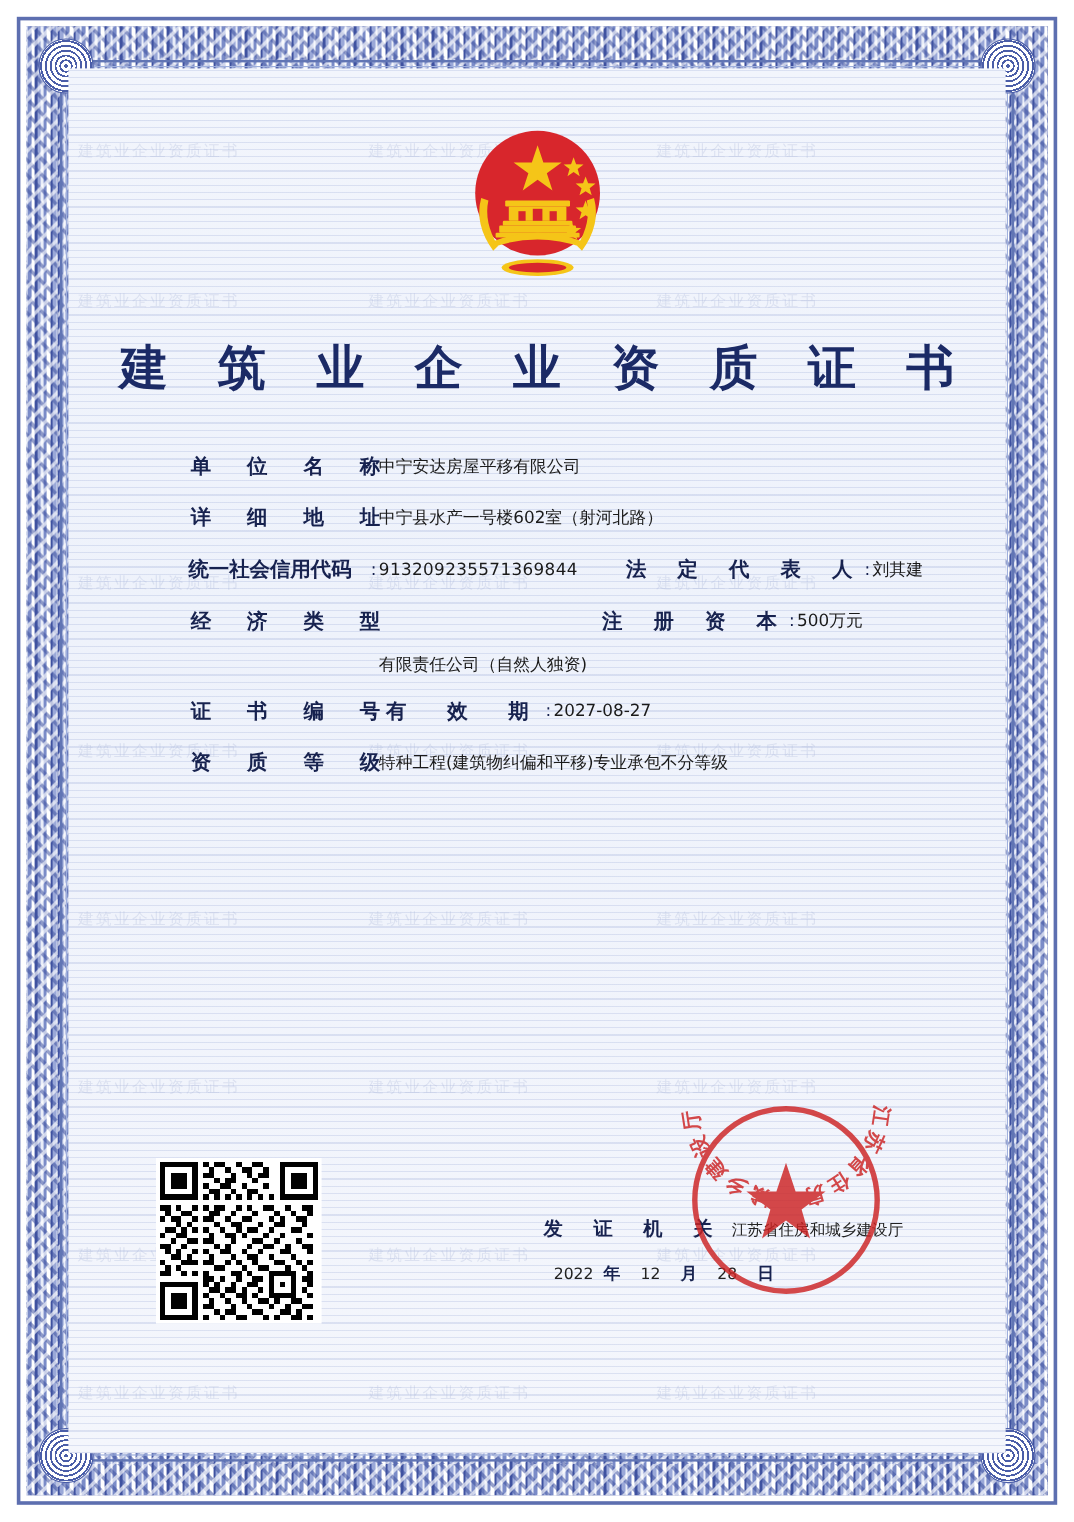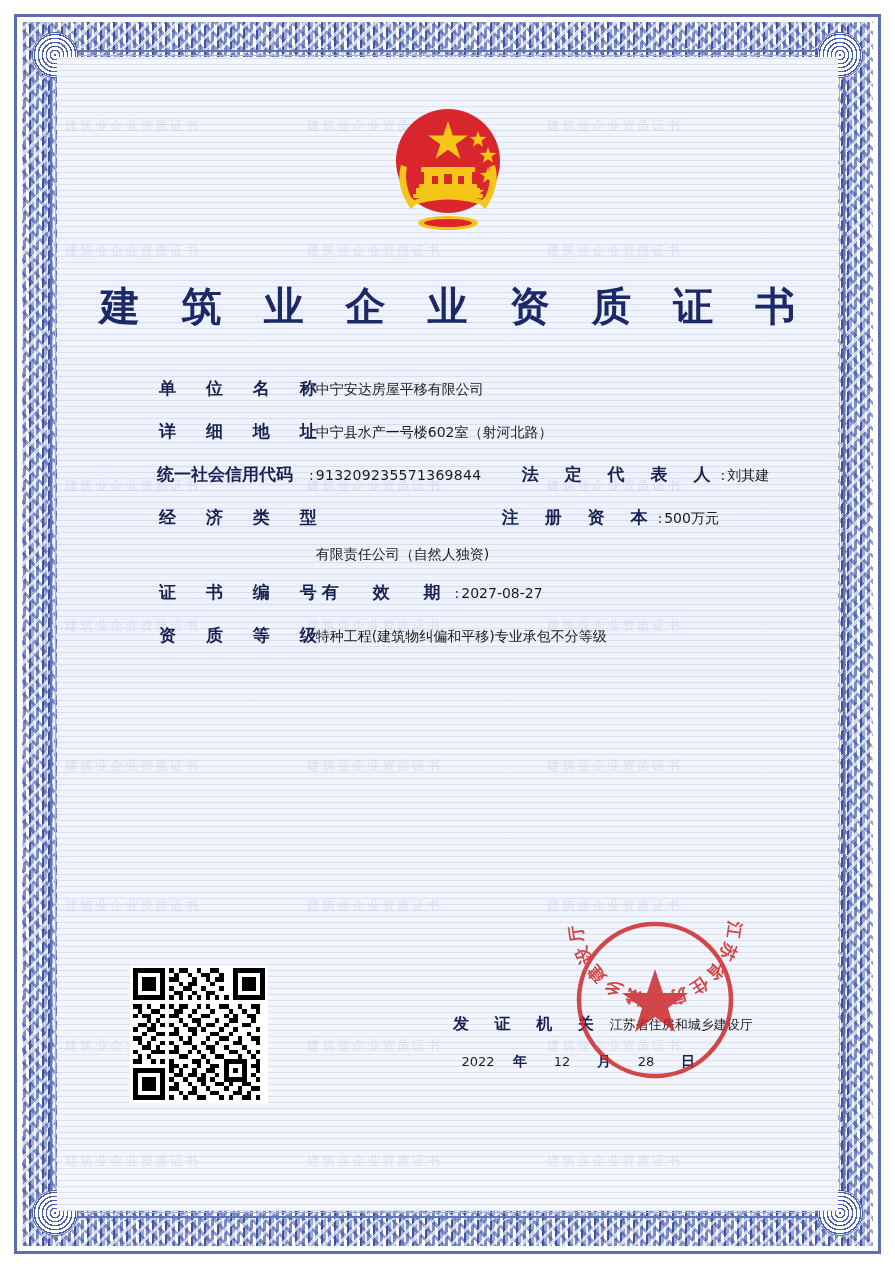--- a/index.html
+++ b/index.html
@@ -259,21 +259,21 @@
     font-weight: normal;
     color: #222;
     margin-left: 6px;
     white-space: nowrap;
   }
   .date-row {
     display: flex;
     align-items: baseline;
     font-size: 14px;
     color: #17224f;
-    gap: 18px;
+    gap: 8px;
     padding-left: 8px;
   }
   .date-row .dv { font-size: 13px; color: #222; min-width: 34px; text-align:center;}
   .date-row .dc { font-size: 14px; font-weight: bold; }
 
   
   .seal {
     position: absolute;
     right: 92px;
     bottom: 120px;

